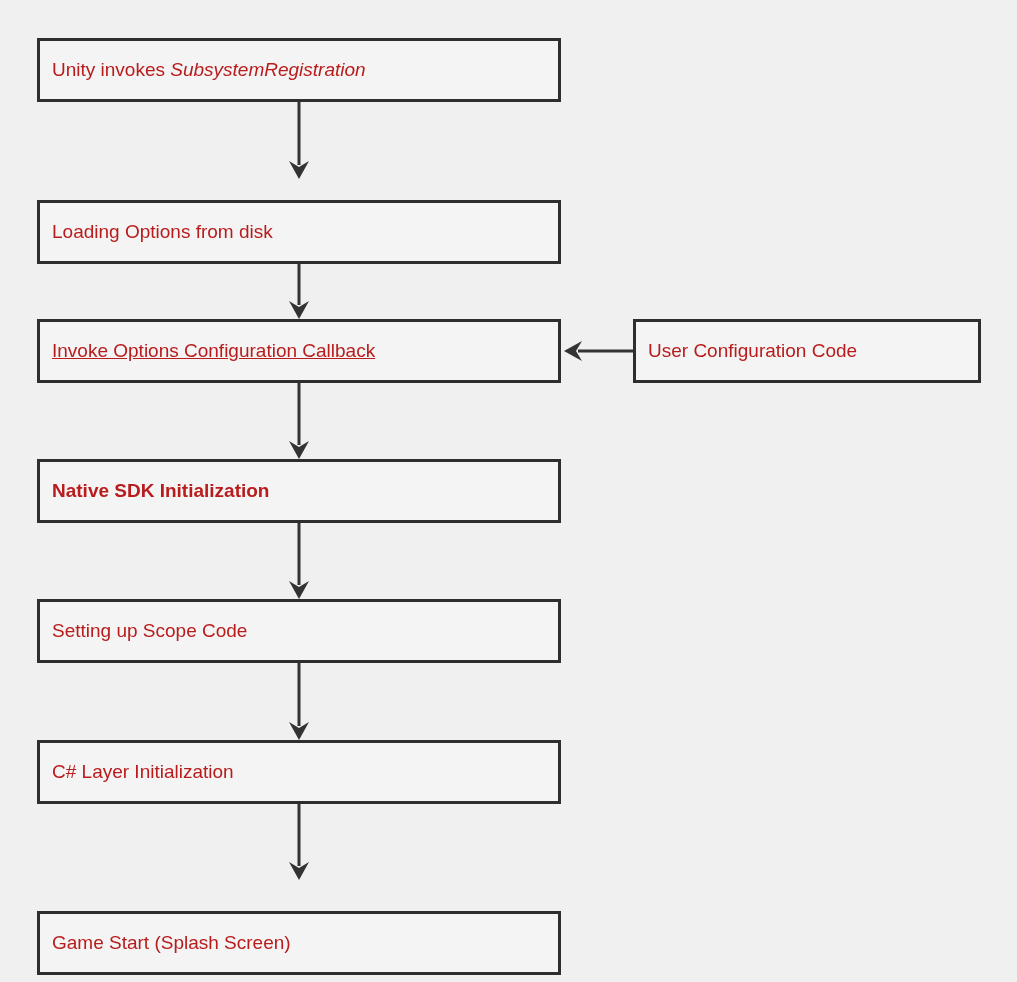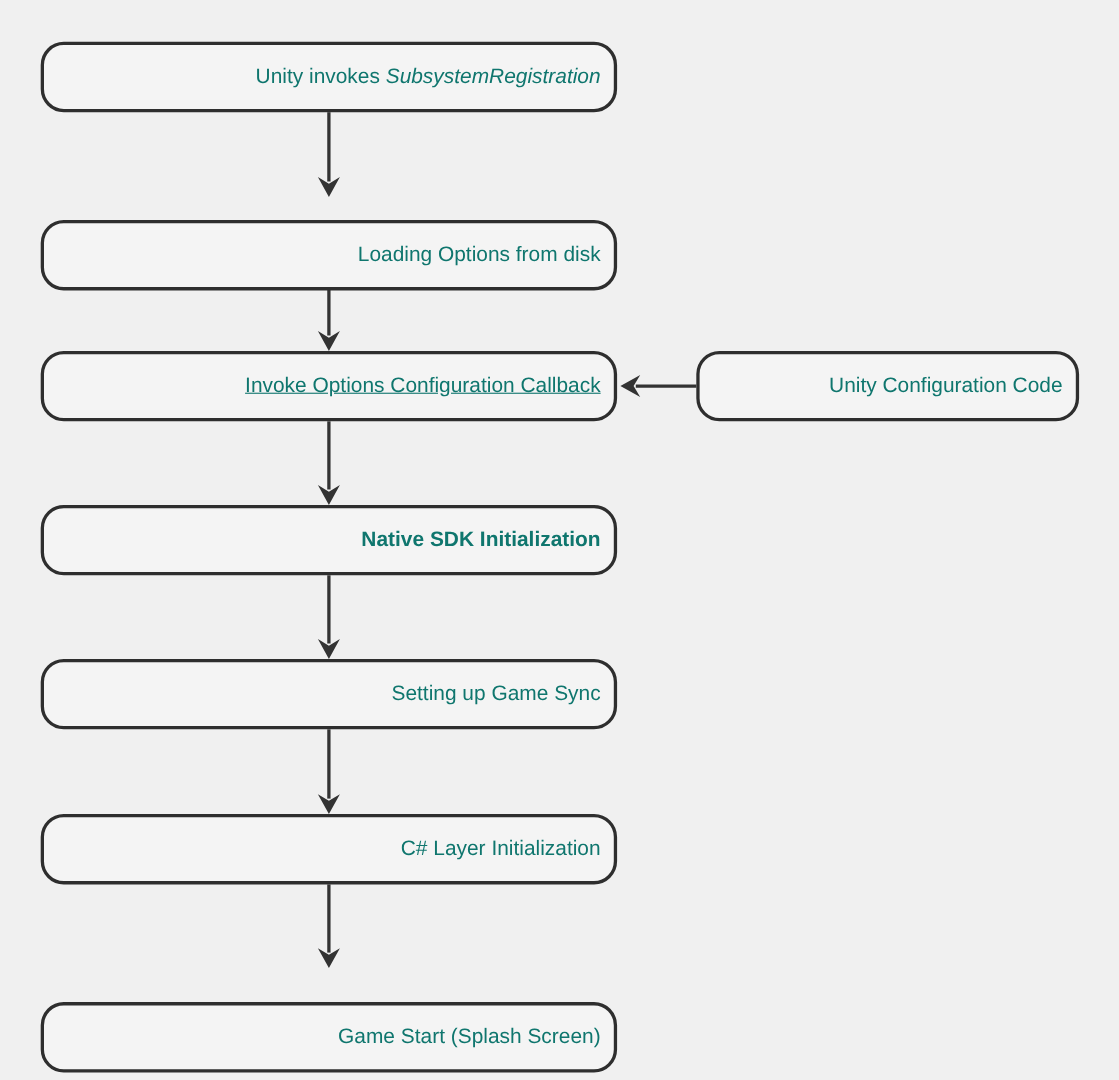--- a/index.html
+++ b/index.html
@@ -13,25 +13,25 @@
     height: 982px;
     background: #f0f0f0;
     font-family: "Liberation Sans", "DejaVu Sans", sans-serif;
     overflow: hidden;
   }
   .node {
     position: absolute;
     box-sizing: border-box;
     background: #f4f4f4;
     border: 3px solid #2e2e2e;
-    border-radius: 21px;
+    border-radius: 0;
     display: flex;
     align-items: center;
-    justify-content: flex-end;
-    color: #0f766e;
+    justify-content: flex-start;
+    color: #b91c1c;
     font-size: 19px;
     line-height: 1.2;
     text-align: center;
   }
   .node .label { display: inline-block; padding: 0 12px; }
   .node .label em { font-style: italic; }
   .col-left { left: 37px; width: 524px; height: 64px; }
   .n1 { top: 38px; }
   .n2 { top: 179px; margin-top: 21px; }
   .n3 { top: 319px; text-decoration: underline; }
@@ -85,29 +85,29 @@
 
   <div class="node col-left n2">
     <span class="label">Loading Options from disk</span>
   </div>
 
   <div class="node col-left n3">
     <span class="label">Invoke Options Configuration Callback</span>
   </div>
 
   <div class="node side-node">
-    <span class="label">Unity Configuration Code</span>
+    <span class="label">User Configuration Code</span>
   </div>
 
   <div class="node col-left n4">
     <span class="label">Native SDK Initialization</span>
   </div>
 
   <div class="node col-left n5">
-    <span class="label">Setting up Game Sync</span>
+    <span class="label">Setting up Scope Code</span>
   </div>
 
   <div class="node col-left n6">
     <span class="label">C# Layer Initialization</span>
   </div>
 
   <div class="node col-left n7">
     <span class="label">Game Start (Splash Screen)</span>
   </div>
 

